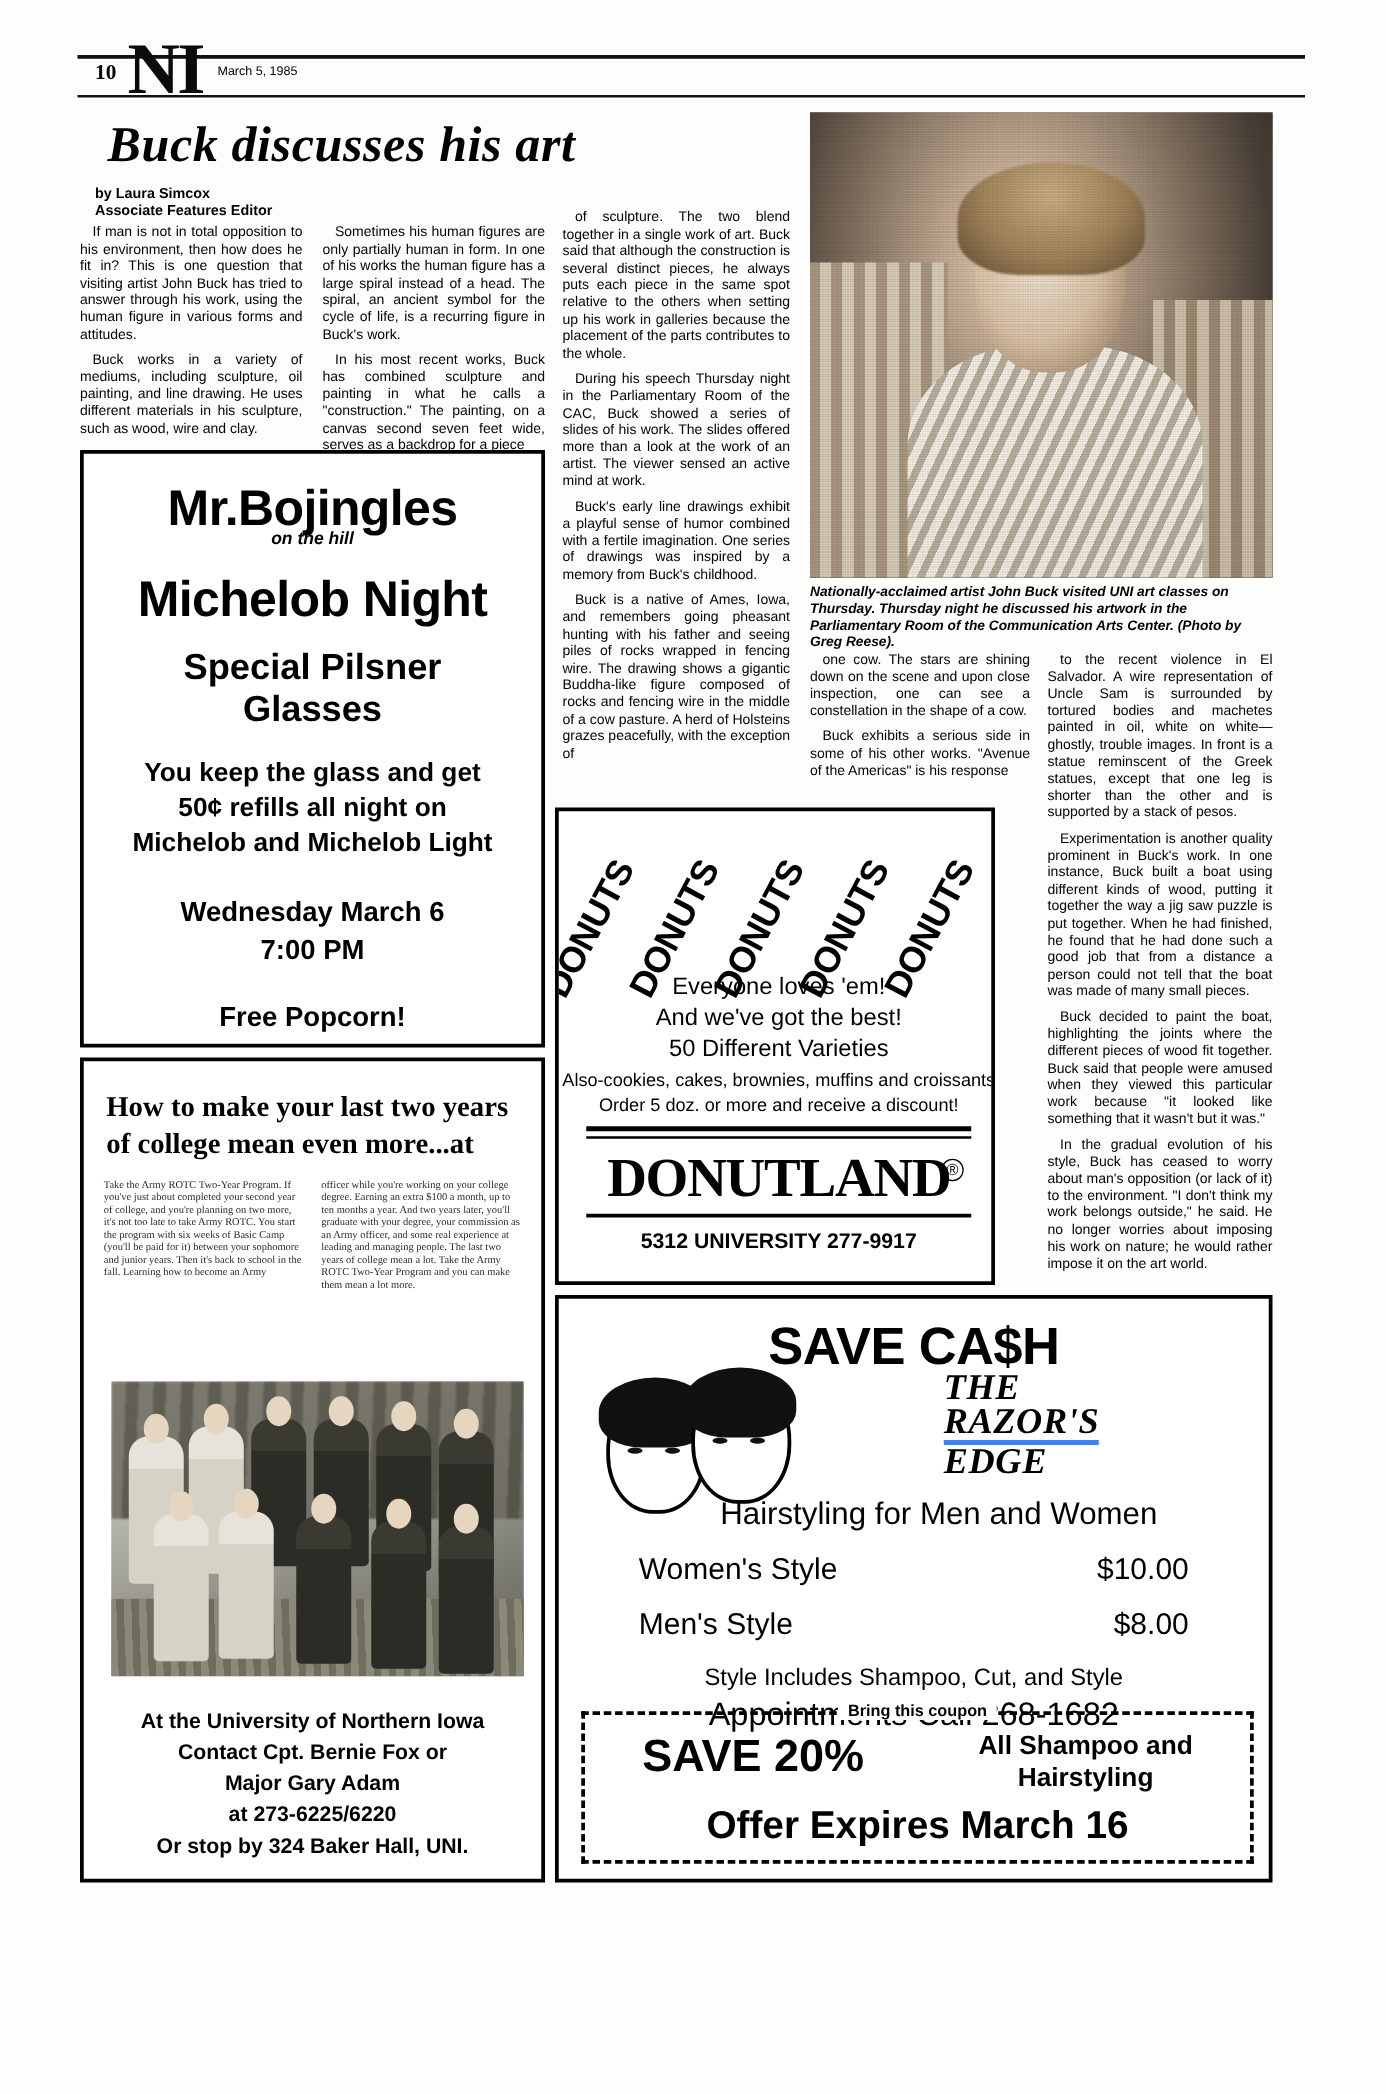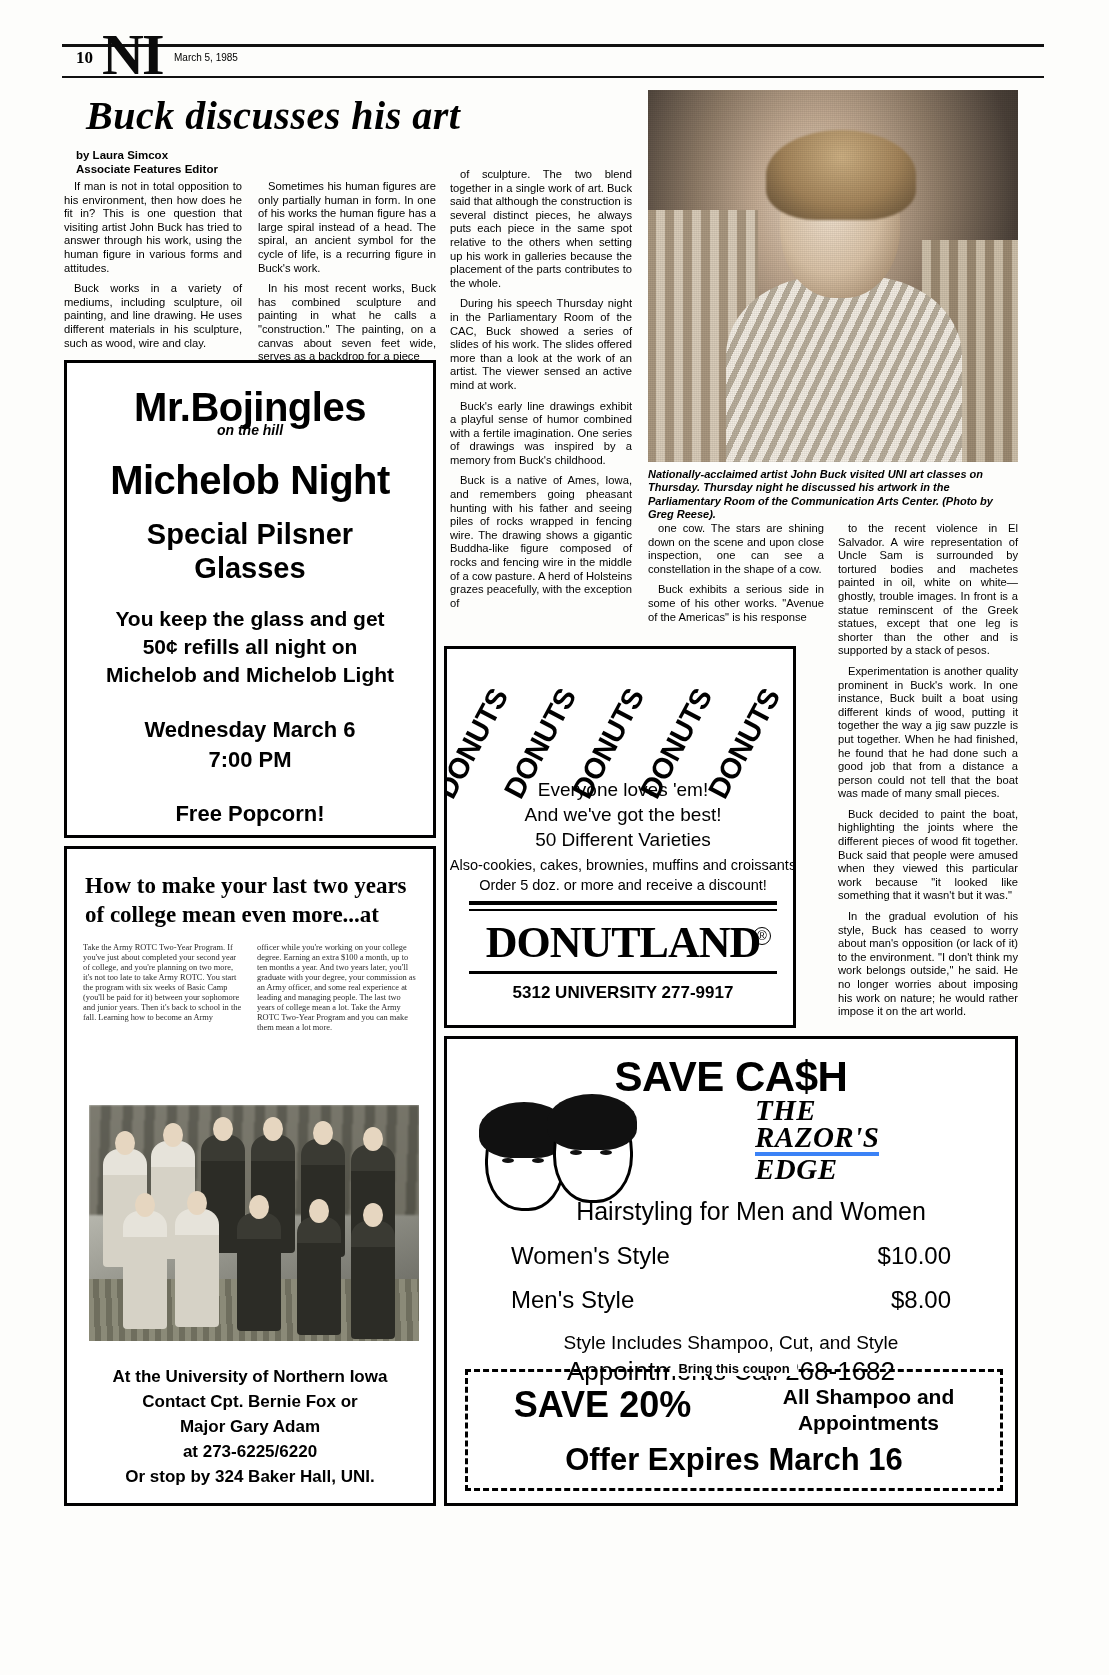--- a/index.html
+++ b/index.html
@@ -485,21 +485,21 @@
     <div>by Laura Simcox</div>
     <div>Associate Features Editor</div>
   </div>
 
   <div class="col" id="col1">
     <p>If man is not in total opposition to his environment, then how does he fit in? This is one question that visiting artist John Buck has tried to answer through his work, using the human figure in various forms and attitudes.</p>
     <p>Buck works in a variety of mediums, including sculpture, oil painting, and line drawing. He uses different materials in his sculpture, such as wood, wire and clay.</p>
   </div>
   <div class="col" id="col2">
     <p>Sometimes his human figures are only partially human in form. In one of his works the human figure has a large spiral instead of a head. The spiral, an ancient symbol for the cycle of life, is a recurring figure in Buck's work.</p>
-    <p>In his most recent works, Buck has combined sculpture and painting in what he calls a "construction." The painting, on a canvas about seven feet wide, serves as a backdrop for a piece</p>
+    <p>In his most recent works, Buck has combined sculpture and painting in what he calls a "construction." The painting, on a canvas second seven feet wide, serves as a backdrop for a piece</p>
   </div>
   <div class="col" id="col3">
     <p>of sculpture. The two blend together in a single work of art. Buck said that although the construction is several distinct pieces, he always puts each piece in the same spot relative to the others when setting up his work in galleries because the placement of the parts contributes to the whole.</p>
     <p>During his speech Thursday night in the Parliamentary Room of the CAC, Buck showed a series of slides of his work. The slides offered more than a look at the work of an artist. The viewer sensed an active mind at work.</p>
     <p>Buck's early line drawings exhibit a playful sense of humor combined with a fertile imagination. One series of drawings was inspired by a memory from Buck's childhood.</p>
     <p>Buck is a native of Ames, Iowa, and remembers going pheasant hunting with his father and seeing piles of rocks wrapped in fencing wire. The drawing shows a gigantic Buddha-like figure composed of rocks and fencing wire in the middle of a cow pasture. A herd of Holsteins grazes peacefully, with the exception of</p>
   </div>
   <div class="col" id="col4">
     <p>one cow. The stars are shining down on the scene and upon close inspection, one can see a constellation in the shape of a cow.</p>
     <p>Buck exhibits a serious side in some of his other works. "Avenue of the Americas" is his response</p>
@@ -653,20 +653,20 @@
 
     <div class="rz-includes">Style Includes Shampoo, Cut, and Style</div>
     <div class="rz-appt">Appointments Call 268-1682</div>
 
     <div class="rz-coupon">
       <div class="rz-bring">Bring this coupon</div>
       <div class="rz-cp-row">
         <div class="rz-save20">SAVE 20%</div>
         <div class="rz-shampoo">
           <div>All Shampoo and</div>
-          <div>Appointments</div>
+          <div>Hairstyling</div>
         </div>
       </div>
       <div class="rz-expires">Offer Expires March 16</div>
     </div>
   </div>
 
 </div>
 
 </body></html>

